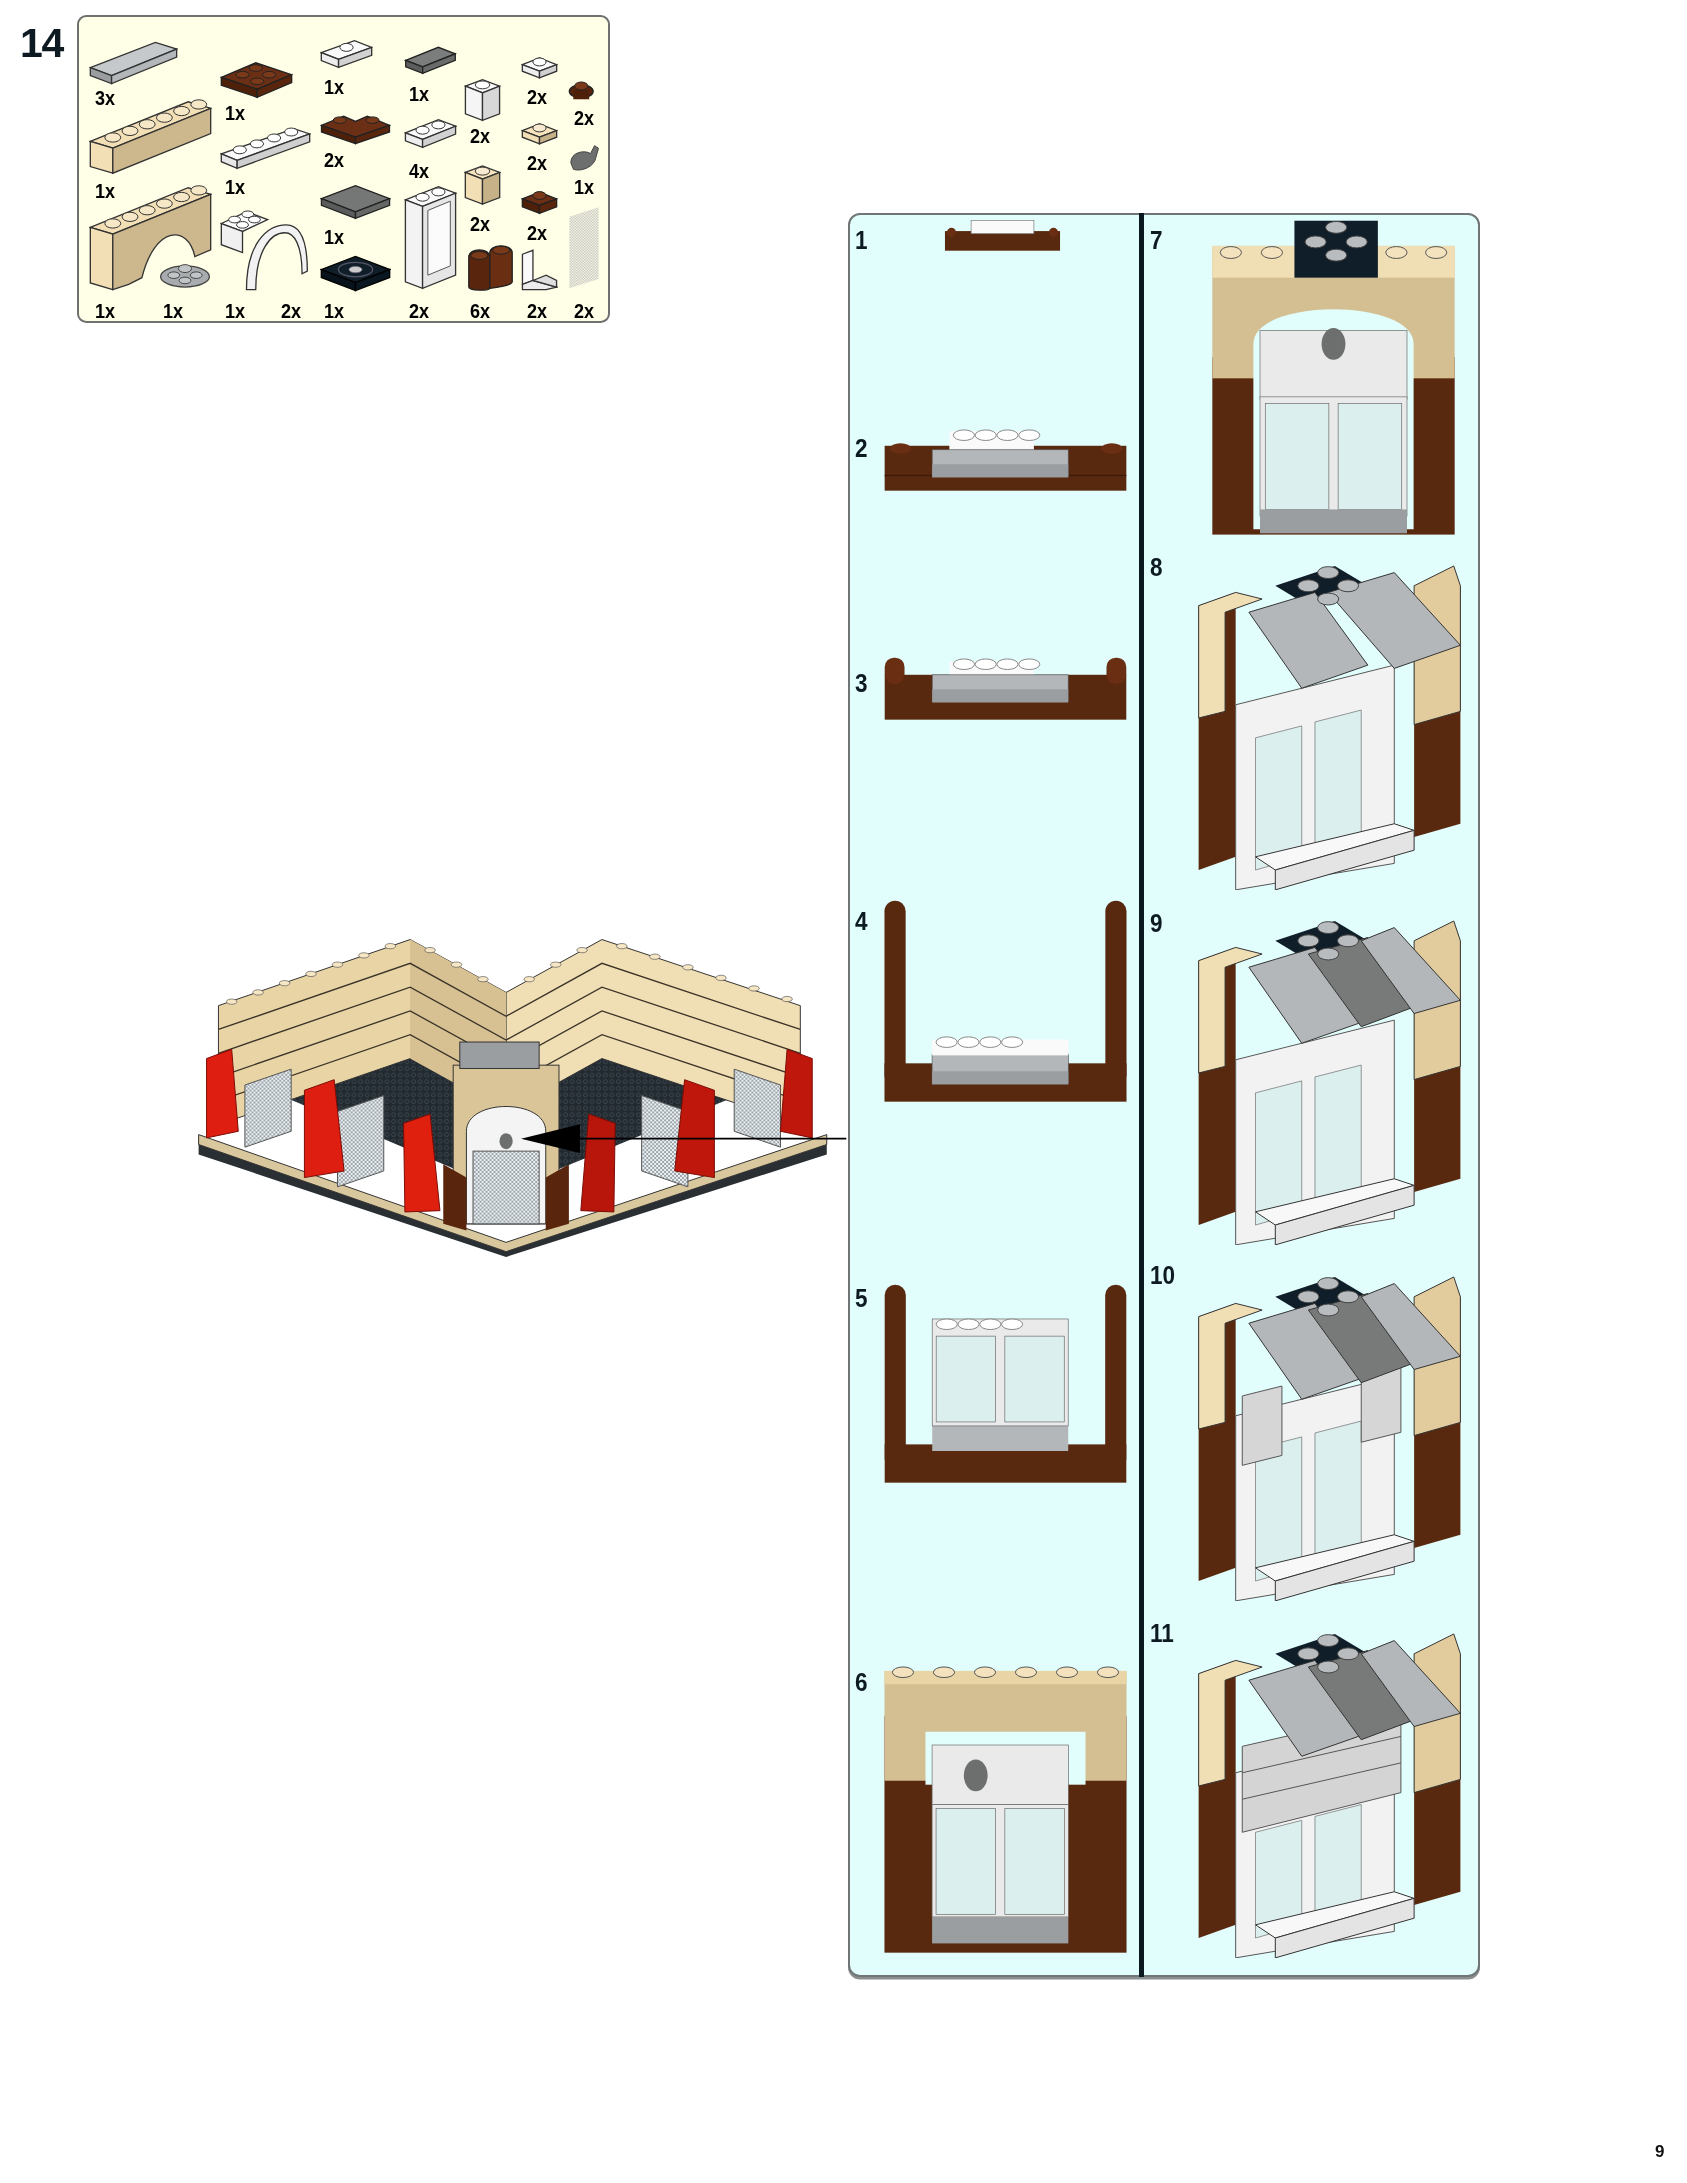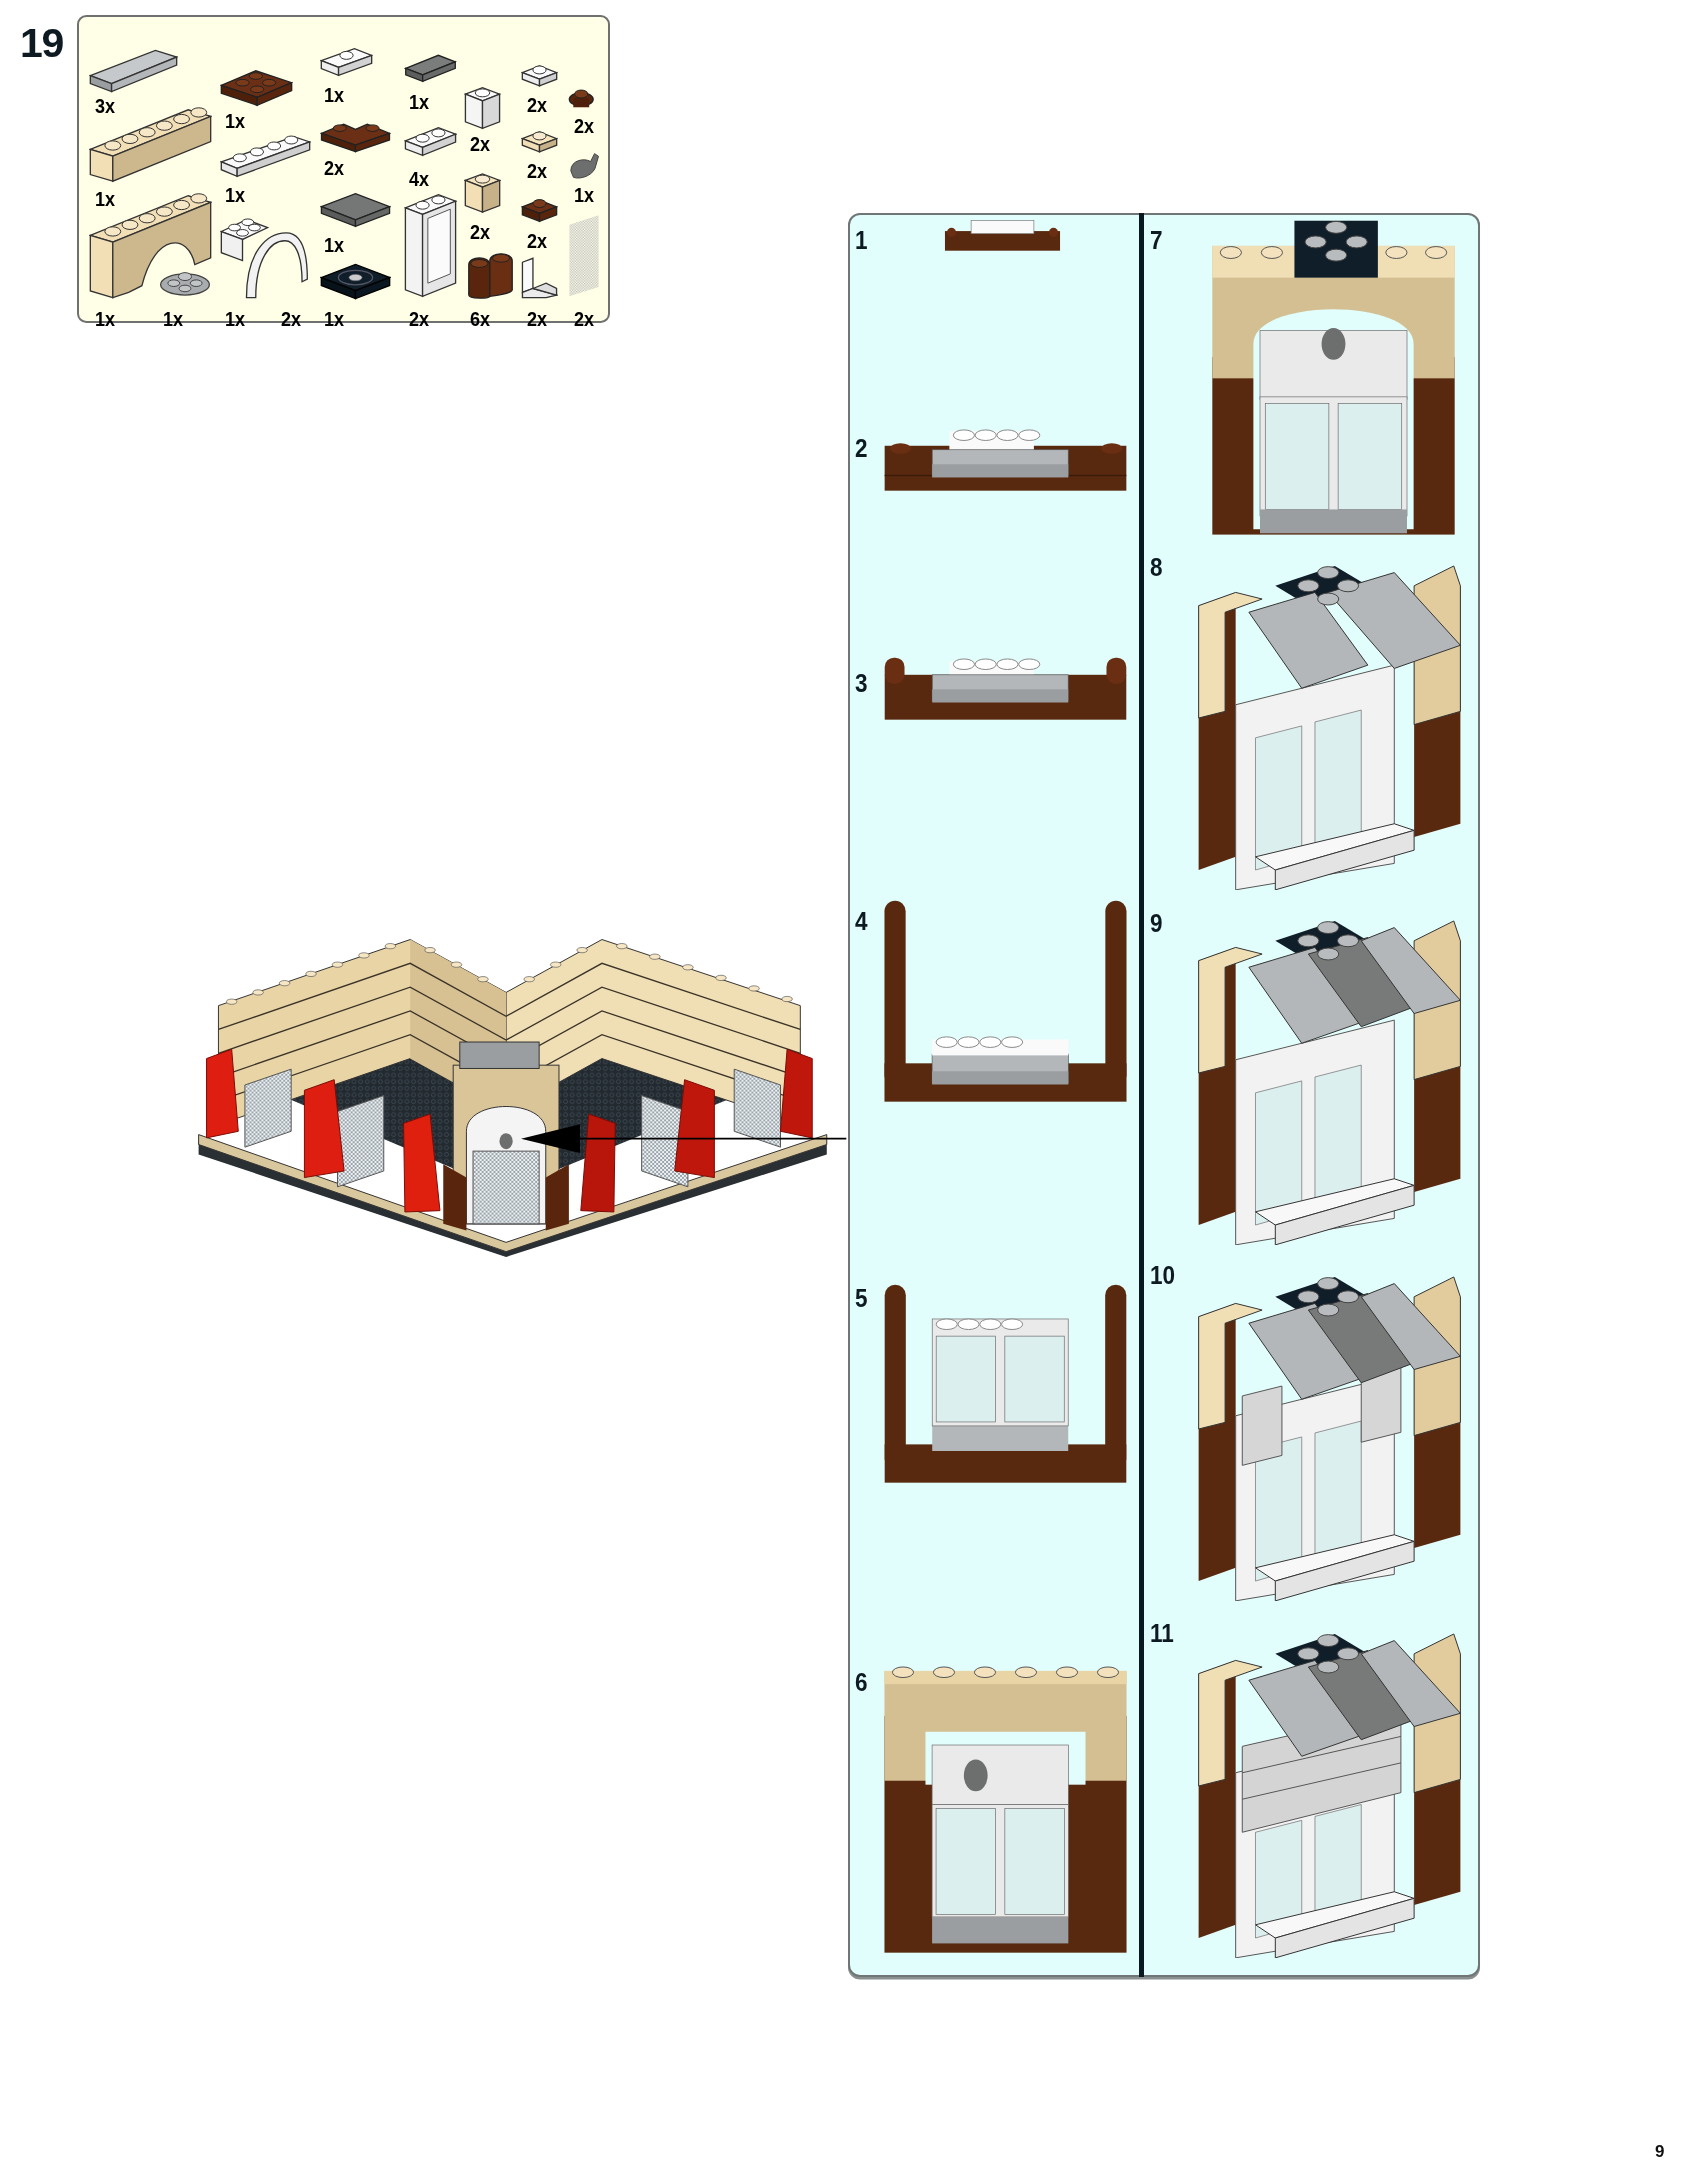--- a/index.html
+++ b/index.html
@@ -21,24 +21,24 @@
   .snum { position:absolute; font-size:26.5px; font-weight:bold; color:#0d1a22;
           font-family:"Liberation Sans", sans-serif; transform:scaleX(0.85);
           transform-origin:left top; }
   .page-num { left:1655px; top:2142px; font-size:17px; font-weight:bold; color:#111;
               font-family:"Liberation Sans", sans-serif; }
   svg { display:block; }
 </style>
 </head>
 <body>
 
-<div class="abs step-big">19</div>
+<div class="abs step-big">14</div>
 
 <div class="abs parts-box"></div>
-<div class="abs" style="left:0;top:16px;width:622px;height:331px;">
+<div class="abs" style="left:0;top:8px;width:622px;height:331px;">
 
   <svg class="part" style="left:89px;top:33px" width="89" height="44" viewBox="0 0 134 66">
     <polygon points="2,40 100,2 132,12 34,52" fill="#c6c9cb" stroke="#333" stroke-width="2"></polygon>
     <polygon points="2,40 34,52 34,64 2,52" fill="#9a9ea1" stroke="#333" stroke-width="2"></polygon>
     <polygon points="34,52 132,12 132,24 34,64" fill="#b3b7ba" stroke="#333" stroke-width="2"></polygon>
   </svg>
   <span class="qty" style="left:95px;top:78px">3x</span>
 
   <svg class="part" style="left:89px;top:91px" width="123" height="77" viewBox="0 0 186 116">
     <polygon points="2,64 150,4 184,14 36,74" fill="#f2dfb5" stroke="#333" stroke-width="2"></polygon>

